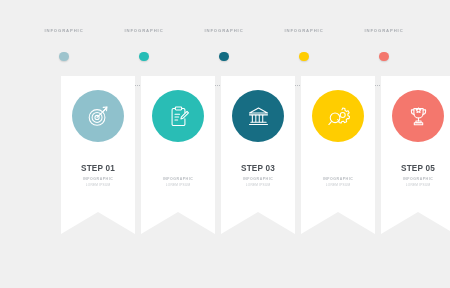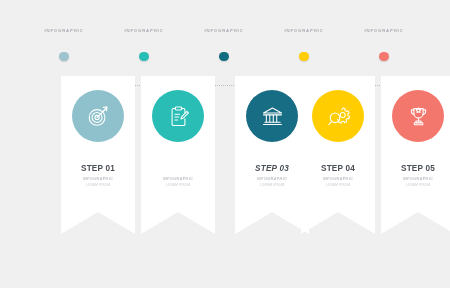--- a/index.html
+++ b/index.html
@@ -220,21 +220,21 @@
           <line x1="8.3" y1="9.6" x2="13.1" y2="9.6"></line>
           <line x1="8.3" y1="12.6" x2="12.1" y2="12.6"></line>
           <line x1="8.3" y1="15.6" x2="11.1" y2="15.6"></line>
           <path d="M20.9 6.6 L22.4 8.1 L16.6 13.9 L14.5 14.5 L15.1 12.4 Z"></path>
         </svg>
       </div>
       <div class="step-sub1">INFOGRAPHIC</div>
       <div class="step-sub2">LOREM IPSUM</div>
     </div>
 
-    <div class="card" id="card2" style="left: 187px; font-style: italic;">
+    <div class="card" id="card2" style="left: 173px;">
       <div class="card-shadow"></div>
       <div class="card-body" style="background: rgb(255, 255, 255);"></div>
       <div class="circle" id="circ2" style="background: rgb(23, 109, 131);">
         <svg viewBox="0 0 24 24" fill="none" stroke="#ffffff" stroke-width="1.1" stroke-linecap="round" stroke-linejoin="round">
           <path d="M2.6 8.4 L12 3.2 L21.4 8.4 Z"></path>
           <line x1="2.6" y1="10.3" x2="21.4" y2="10.3"></line>
           <line x1="5.6" y1="10.6" x2="5.6" y2="17.6"></line>
           <line x1="9.2" y1="10.6" x2="9.2" y2="17.6"></line>
           <line x1="12.8" y1="10.6" x2="12.8" y2="17.6"></line>
           <line x1="16.4" y1="10.6" x2="16.4" y2="17.6"></line>
@@ -251,21 +251,20 @@
       <div class="card-shadow"></div>
       <div class="card-body" style="background: rgb(255, 255, 255);"></div>
       <div class="circle" id="circ3" style="background: rgb(255, 205, 0);">
         <svg viewBox="0 0 24 24" fill="none" stroke="#ffffff" stroke-width="1.1" stroke-linecap="round" stroke-linejoin="round">
           <path d="M15.6 4.9l.9-1.7 2.2.5.1 1.9 1.4 1.1 1.8-.6 1.1 2-1.4 1.3.2 1.8 1.7.8-.6 2.2-1.9 0-1.1 1.4.5 1.8-2 1-1.2-1.4-1.8.2-.8 1.7-2.2-.6 0-1.9-1.4-1.1"></path>
           <circle cx="16.4" cy="10.4" r="2.6"></circle>
           <circle cx="8.4" cy="13.4" r="5.0"></circle>
           <line x1="4.6" y1="17.4" x2="1.9" y2="20.4"></line>
         </svg>
       </div>
-      <div class="step-title">STEP 04</div>
       <div class="step-sub1">INFOGRAPHIC</div>
       <div class="step-sub2">LOREM IPSUM</div>
     </div>
 
     <div class="card" id="card4" style="left: 333px;">
       <div class="card-shadow"></div>
       <div class="card-body" style="background: rgb(255, 255, 255);"></div>
       <div class="circle" id="circ4" style="background: rgb(244, 119, 109);">
         <svg viewBox="0 0 24 24" fill="none" stroke="#ffffff" stroke-width="1.1" stroke-linecap="round" stroke-linejoin="round">
           <path d="M7.2 3.6h9.6v5.2a4.8 4.8 0 0 1-9.6 0Z"></path>

